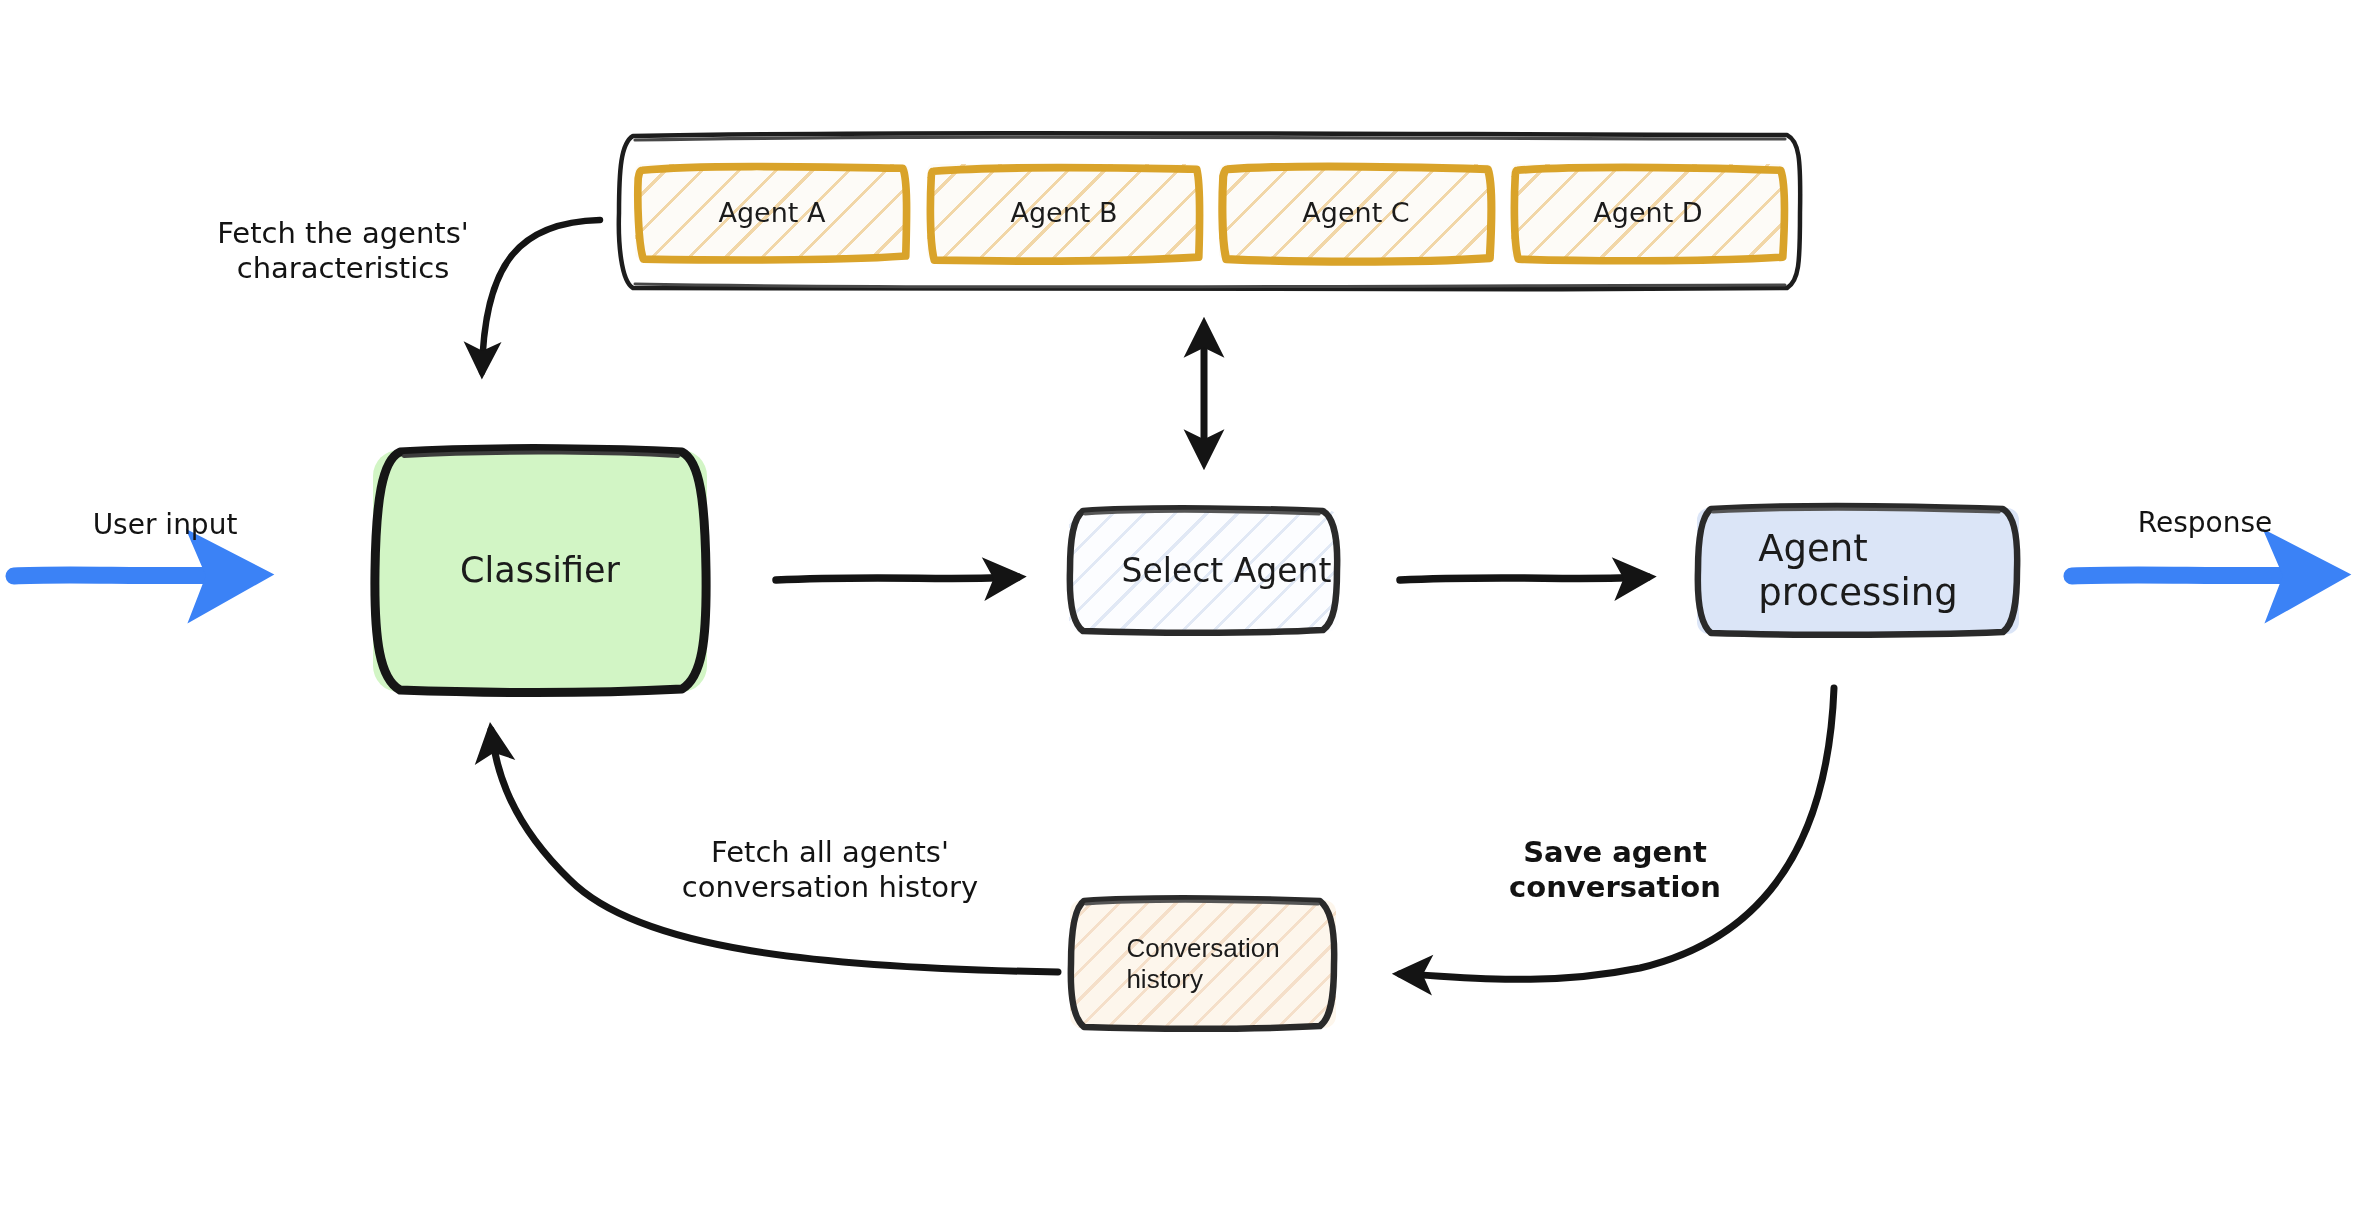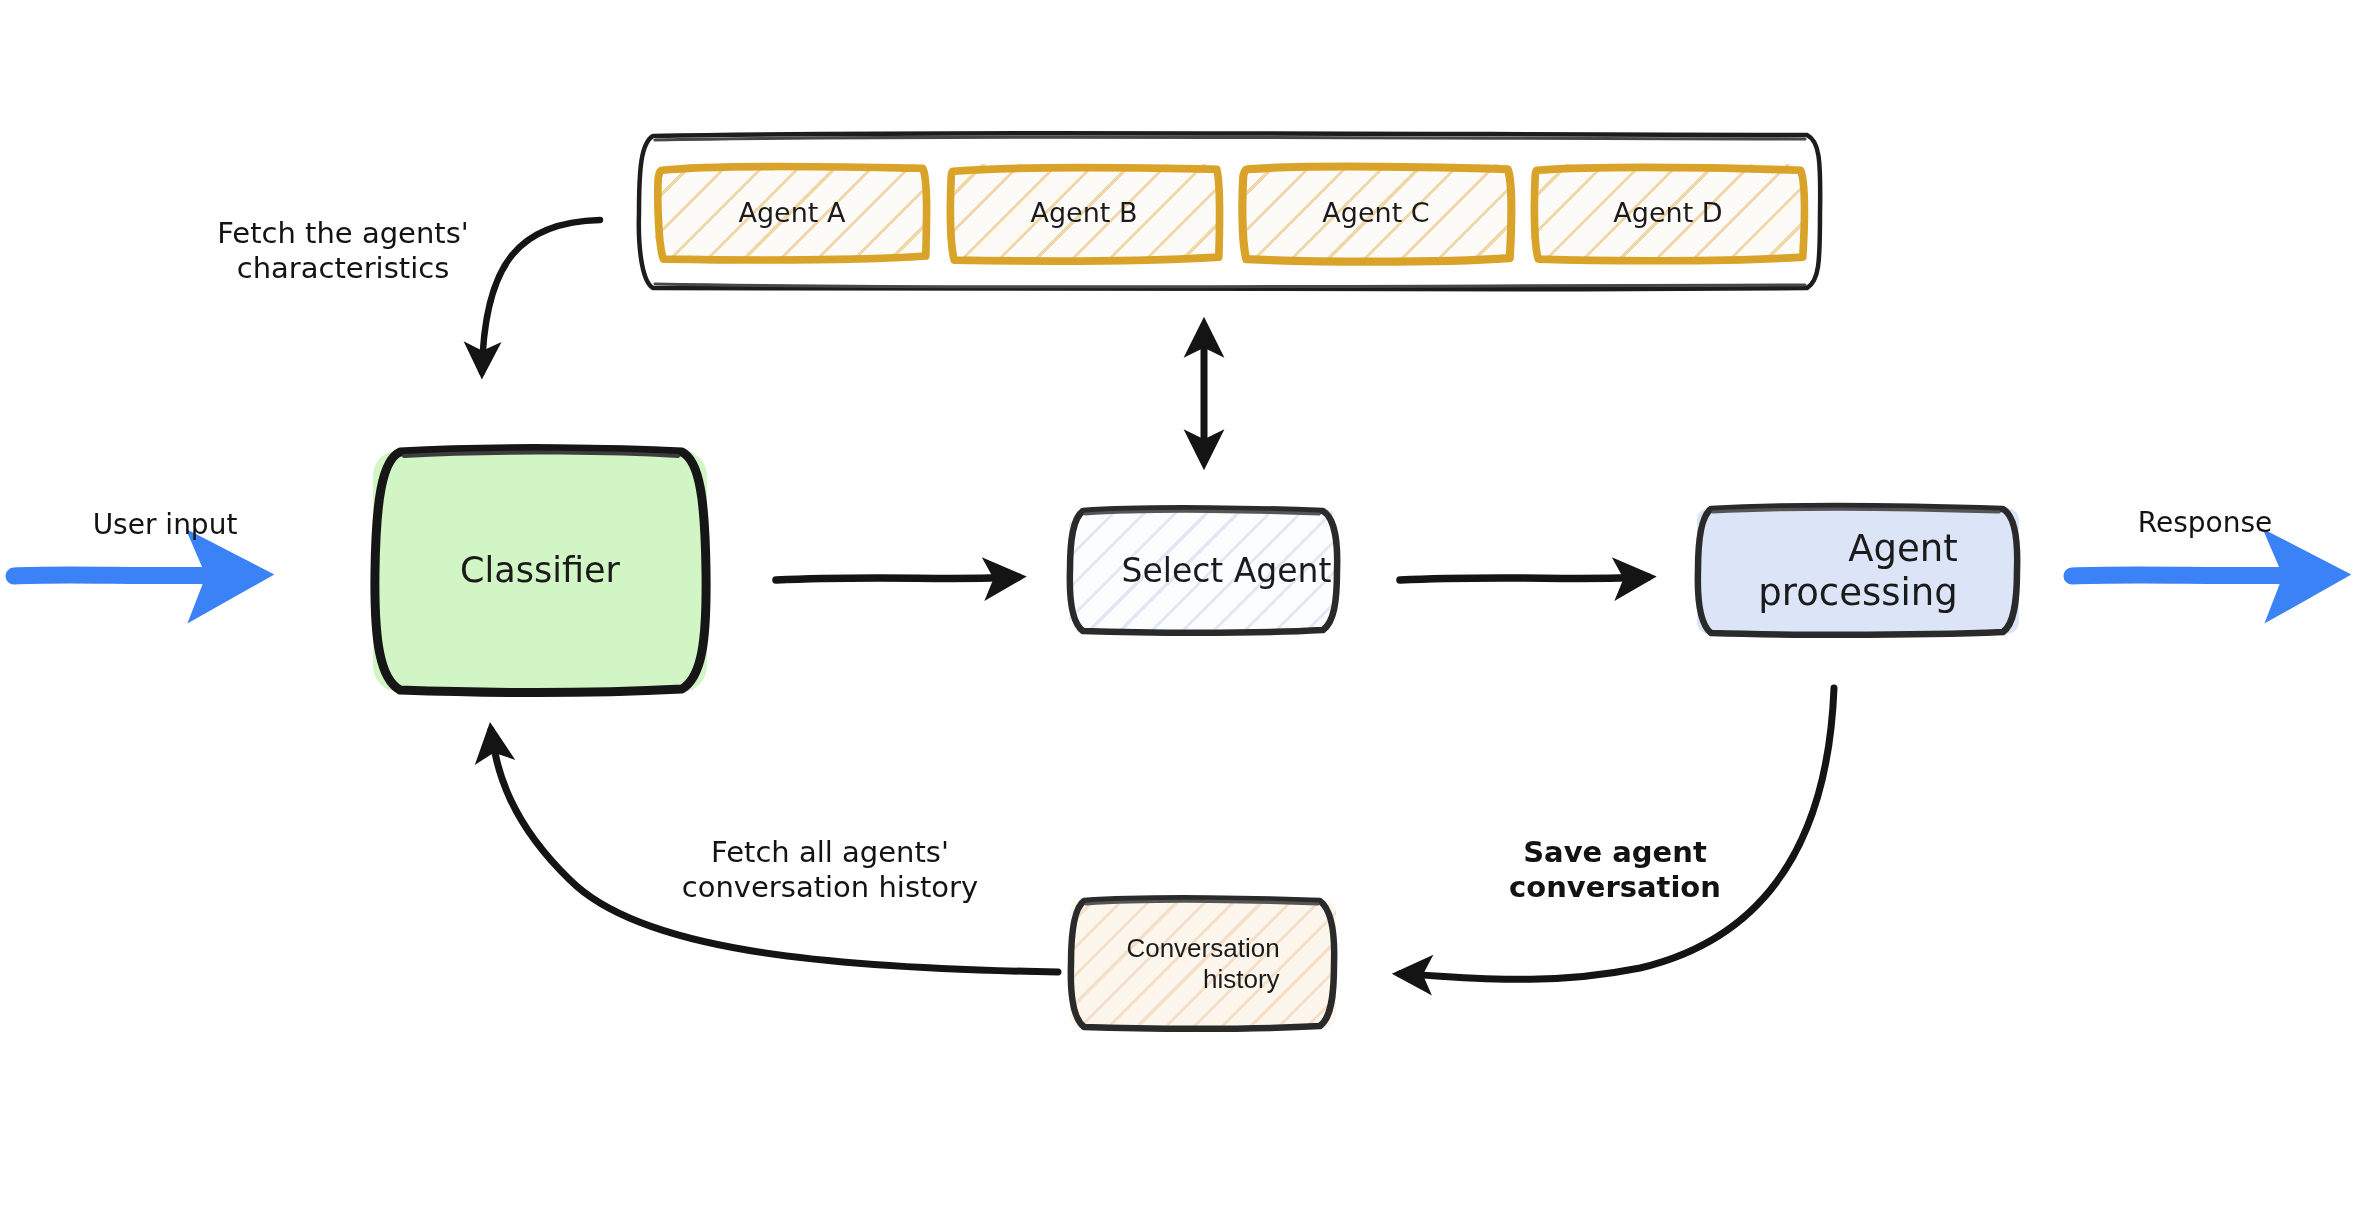--- a/index.html
+++ b/index.html
@@ -27,21 +27,21 @@
     pointer-events: none;
   }
 
   
   .node {
     position: absolute;
     box-sizing: border-box;
     display: flex;
     align-items: center;
     justify-content: center;
-    text-align: right;
+    text-align: left;
   }
   .node .label {
     position: relative;
     z-index: 3;
     line-height: 1.18;
     color: #1b1b1b;
     white-space: pre-line;
   }
 
   
@@ -68,21 +68,20 @@
     pointer-events: none;
   }
 
   
   #agents-container {
     position: absolute;
     left: 617px;
     top: 133px;
     width: 1186px;
     height: 158px;
-    margin-left: 20px;
   }
   #agents-row {
     position: absolute;
     left: 0; top: 0;
     width: 100%; height: 100%;
     display: flex;
     align-items: center;
     justify-content: space-between;
     padding: 0 18px;
     box-sizing: border-box;

